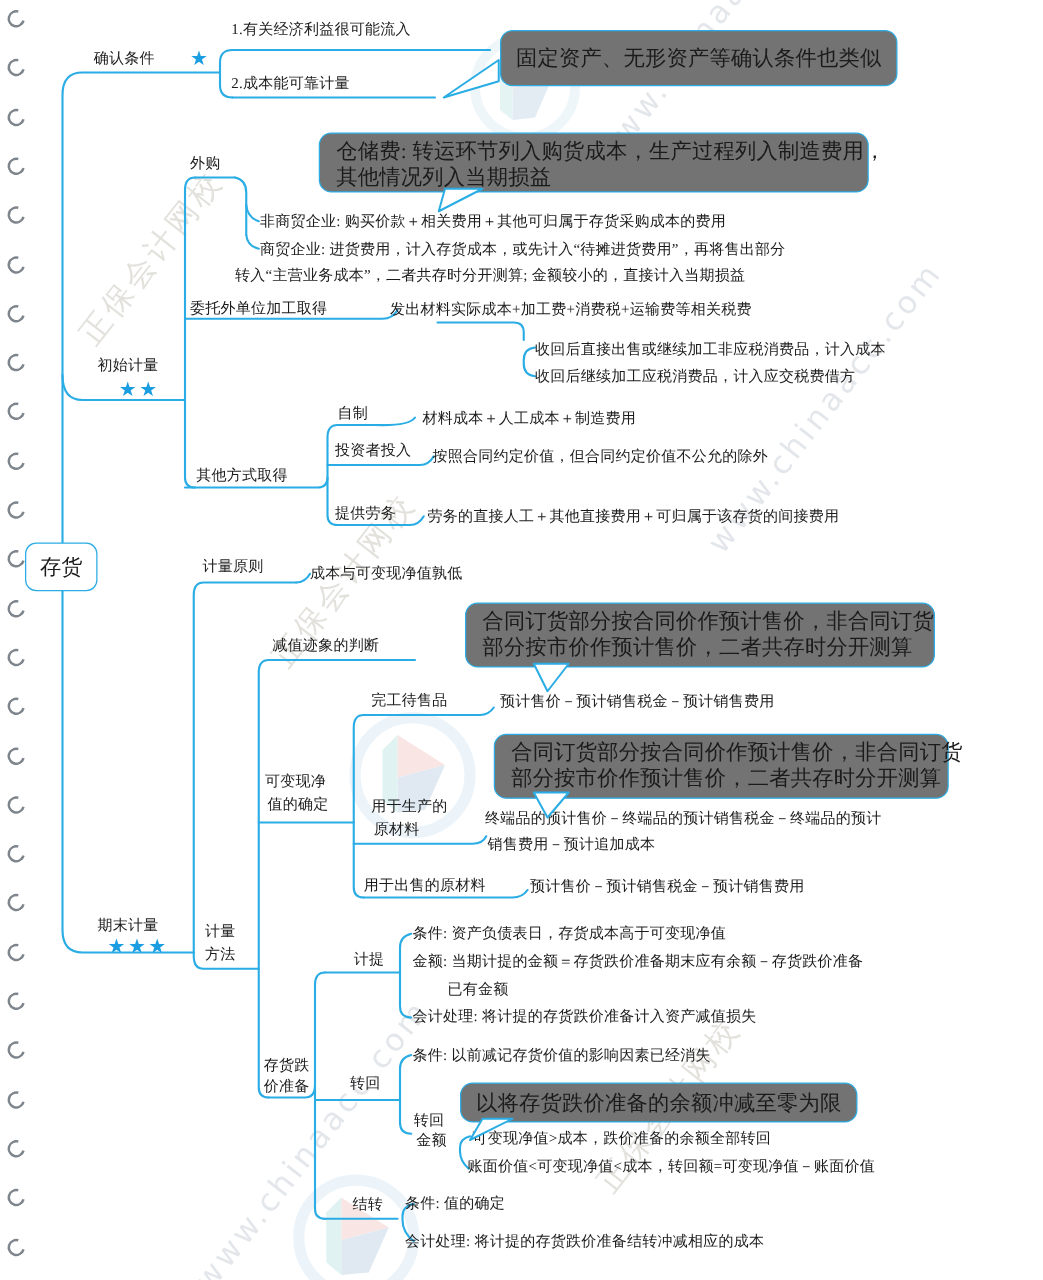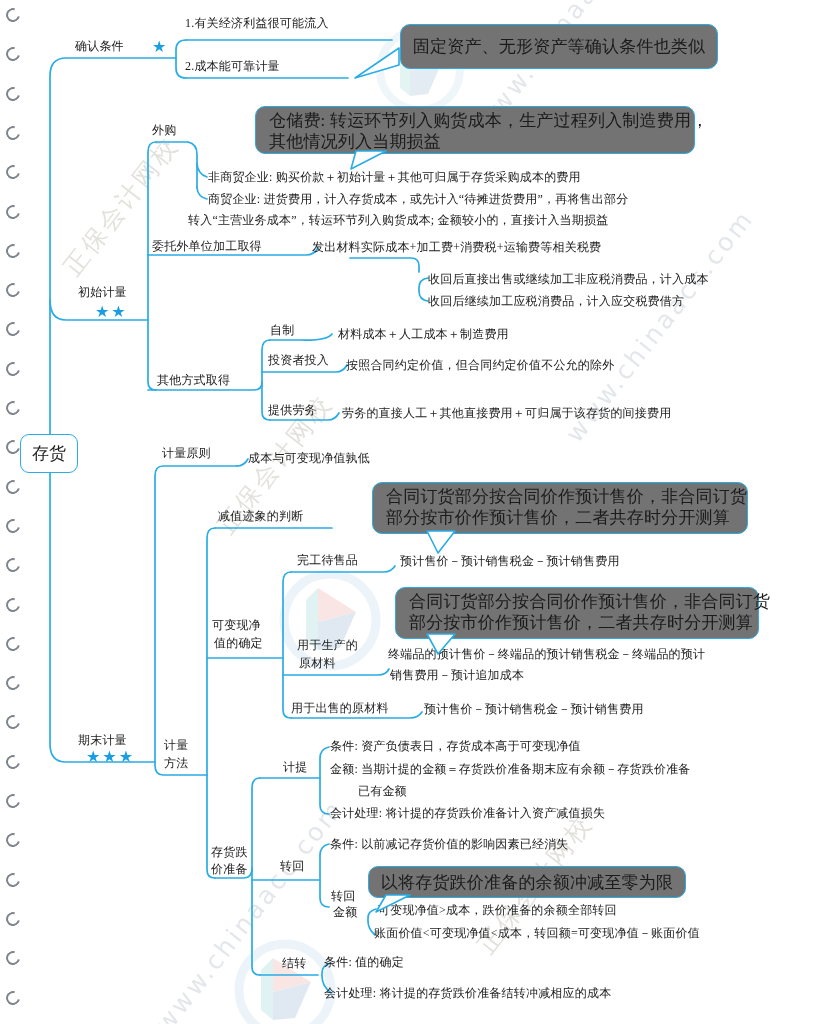--- a/index.html
+++ b/index.html
@@ -136,23 +136,23 @@
     </div>
 
     <div class="t lb" style="left:78px;top:283px;">初始计量</div>
     <span class="star" style="left:95px;top:302px;">★★</span>
 
     <div class="t lb" style="left:152px;top:121px;">外购</div>
     <div class="cbox pad" style="left:255px;top:106px;width:440px;height:48px;">
       <div class="bl">仓储费: 转运环节列入购货成本，生产过程列入制造费用，</div>
       <div class="bl">其他情况列入当期损益</div>
     </div>
-    <div class="t" style="left:208px;top:168px;">非商贸企业: 购买价款＋初始计量＋其他可归属于存货采购成本的费用</div>
+    <div class="t" style="left:208px;top:168px;">非商贸企业: 购买价款＋相关费用＋其他可归属于存货采购成本的费用</div>
     <div class="t" style="left:208px;top:190px;">商贸企业: 进货费用，计入存货成本，或先计入“待摊进货费用”，再将售出部分</div>
-    <div class="t" style="left:188px;top:211px;">转入“主营业务成本”，转运环节列入购货成本; 金额较小的，直接计入当期损益</div>
+    <div class="t" style="left:188px;top:211px;">转入“主营业务成本”，二者共存时分开测算; 金额较小的，直接计入当期损益</div>
 
     <div class="t lb" style="left:152px;top:237px;">委托外单位加工取得</div>
     <div class="t" style="left:312px;top:238px;">发出材料实际成本+加工费+消费税+运输费等相关税费</div>
     <div class="t" style="left:428px;top:270px;">收回后直接出售或继续加工非应税消费品，计入成本</div>
     <div class="t" style="left:428px;top:292px;">收回后继续加工应税消费品，计入应交税费借方</div>
 
     <div class="t lb" style="left:157px;top:371px;">其他方式取得</div>
     <div class="t lb" style="left:270px;top:321px;">自制</div>
     <div class="t" style="left:338px;top:325px;">材料成本＋人工成本＋制造费用</div>
     <div class="t lb" style="left:268px;top:351px;">投资者投入</div>

